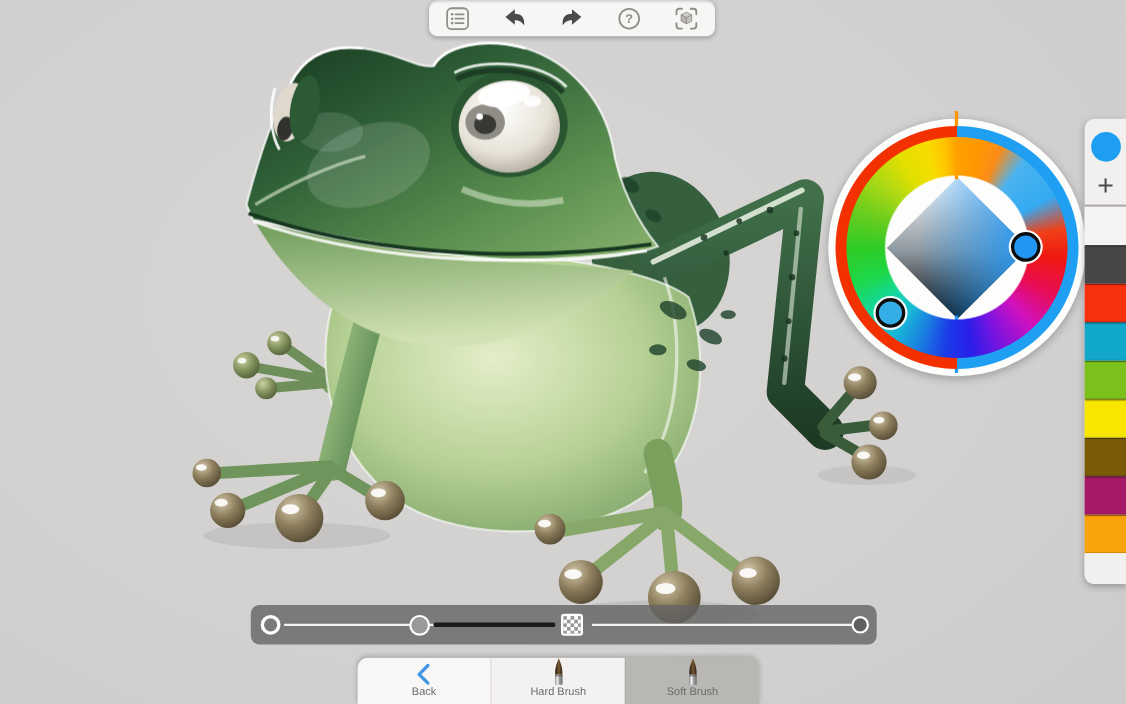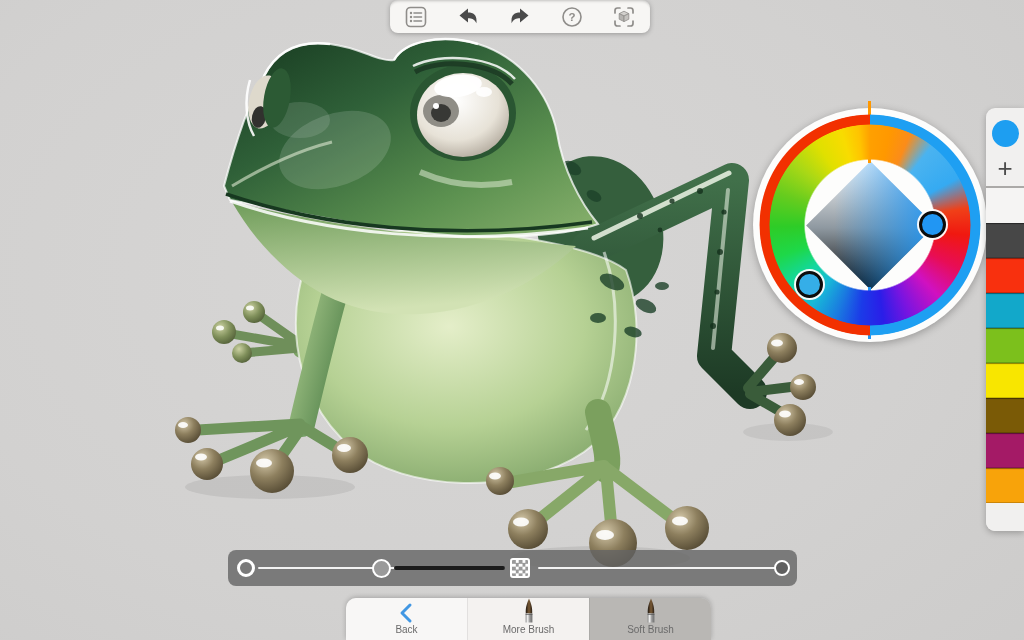--- a/index.html
+++ b/index.html
@@ -68,21 +68,21 @@
   .track-fill{position:absolute;top:16px;height:4px;background:#1b1b1b;border-radius:2px;}
   .slider-handle{position:absolute;border-radius:50%;}
   .handle-left{top:8.5px;width:19px;height:19px;background:#9a9a9a;border:2.5px solid #fff;}
   .handle-right{top:10px;width:16px;height:16px;background:#5f5f5f;border:2.5px solid #fff;}
   .checker{position:absolute;left:282px;top:8px;width:20px;height:20px;border-radius:3px;
     border:2px solid #fff;
     background:conic-gradient(#fff 25%, #9a9a9a 0 50%, #fff 0 75%, #9a9a9a 0);
     background-size:6.7px 6.7px;}
 
   
-  .bottom-toolbar{position:absolute;left:346px;top:598px;width:365px;height:42px;z-index:7;
+  .bottom-toolbar{position:absolute;left:325px;top:598px;width:365px;height:42px;z-index:7;
     display:flex;border-radius:10px 10px 0 0;overflow:hidden;box-shadow:0 -1px 5px rgba(0,0,0,.22);}
   .bt-cell{flex:1;display:flex;flex-direction:column;align-items:center;background:#f4f2f0;
     border-left:1px solid rgba(0,0,0,.07);}
   .bt-cell:first-child{border-left:none;background:#f8f7f6;}
   .bt-cell.selected{background:#b9b7b4;}
   .bt-icon{height:24px;margin-top:2px;display:flex;align-items:flex-end;justify-content:center;}
   .bt-label{font-size:10px;color:#6b6b6b;margin-top:0;line-height:12px;white-space:nowrap;}
 </style>
 </head>
 <body>
@@ -342,21 +342,21 @@
                 <stop offset=".3" stop-color="#f2f2f2"></stop>
               <stop offset=".6" stop-color="#9a9a9a"></stop>
                 <stop offset="1" stop-color="#6e6e6e"></stop>
             </linearGradient>
           </defs>
           <path d="M8,0.5 C9.8,5 11.6,9 11.2,15.5 L4.8,15.5 C4.4,9 6.2,5 8,0.5 Z" fill="url(#gTip)"></path>
           <rect x="4.6" y="15.5" width="6.8" height="9" fill="url(#gFer)"></rect>
           <line x1="4.6" y1="16.4" x2="11.4" y2="16.4" stroke="#555" stroke-width=".8"></line>
         </svg>
       </div>
-      <div class="bt-label">More Brush</div>
+      <div class="bt-label">Hard Brush</div>
     </div>
     <div class="bt-cell selected">
       <div class="bt-icon">
         <svg width="16" height="26" viewBox="0 0 16 26">
           <path d="M8,0.5 C9.8,5 11.6,9 11.2,15.5 L4.8,15.5 C4.4,9 6.2,5 8,0.5 Z" fill="url(#gTip)"></path>
           <rect x="4.6" y="15.5" width="6.8" height="9" fill="url(#gFer)"></rect>
           <line x1="4.6" y1="16.4" x2="11.4" y2="16.4" stroke="#555" stroke-width=".8"></line>
         </svg>
       </div>
       <div class="bt-label">Soft Brush</div>

